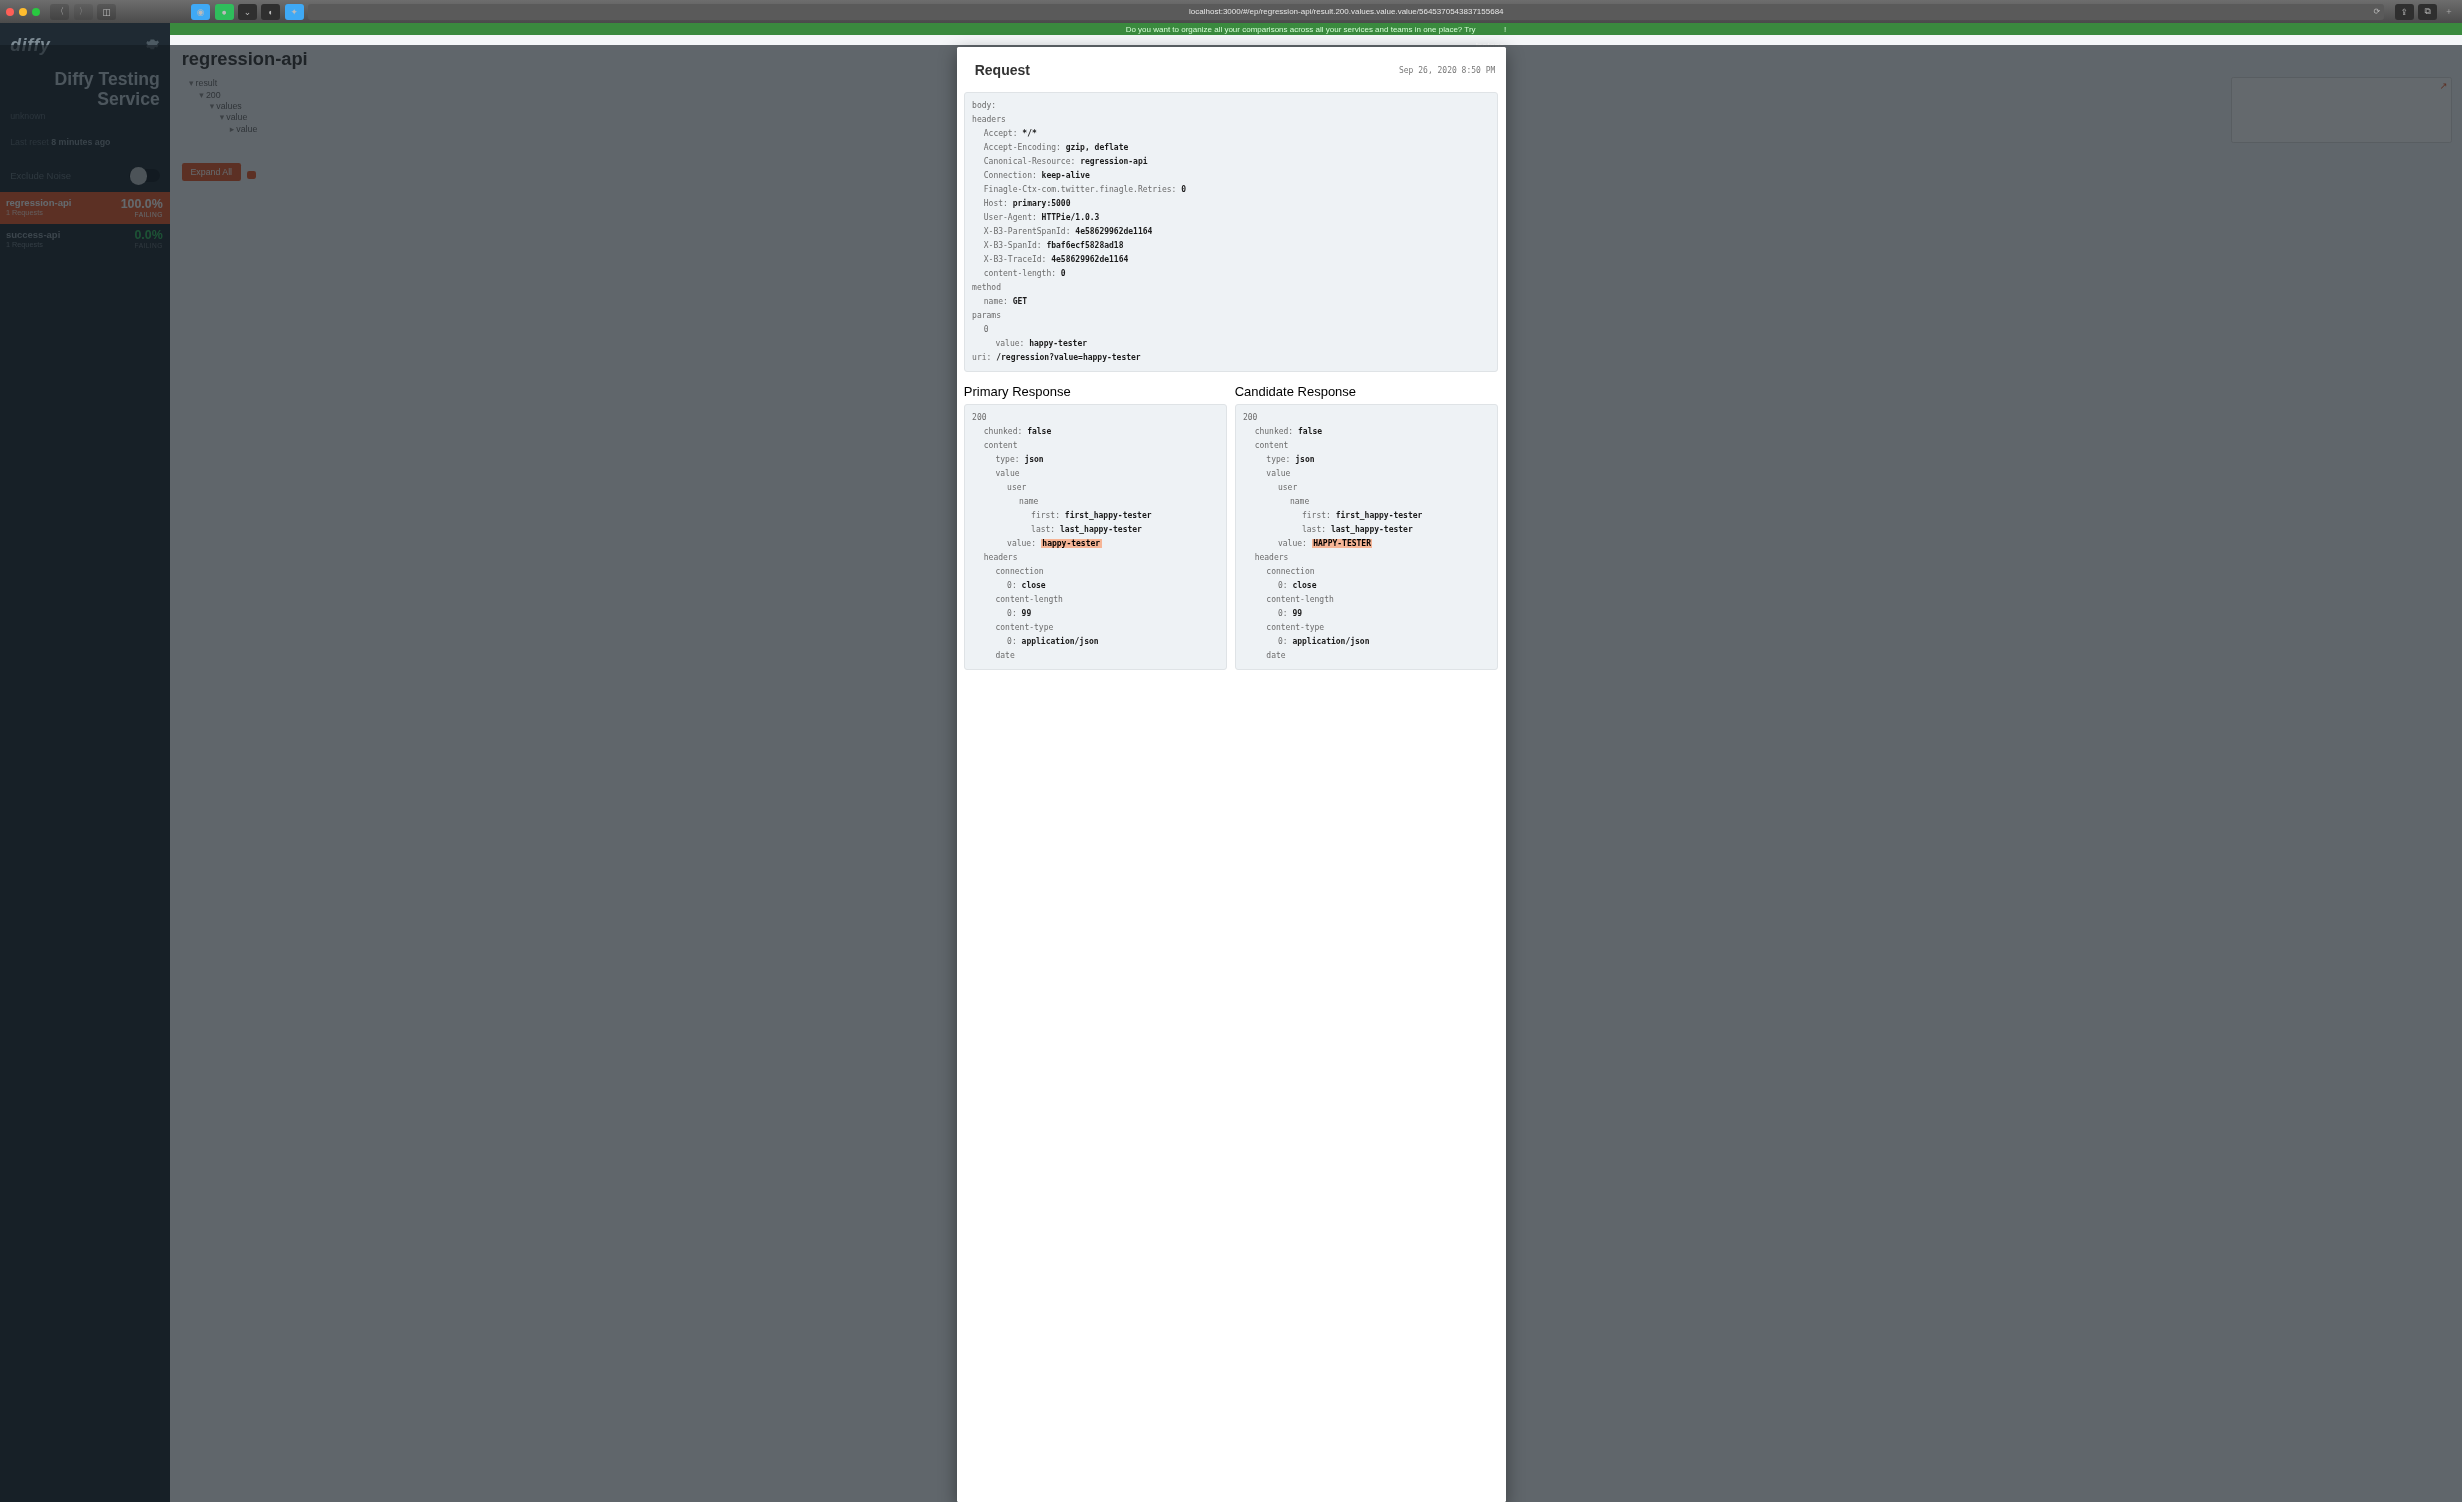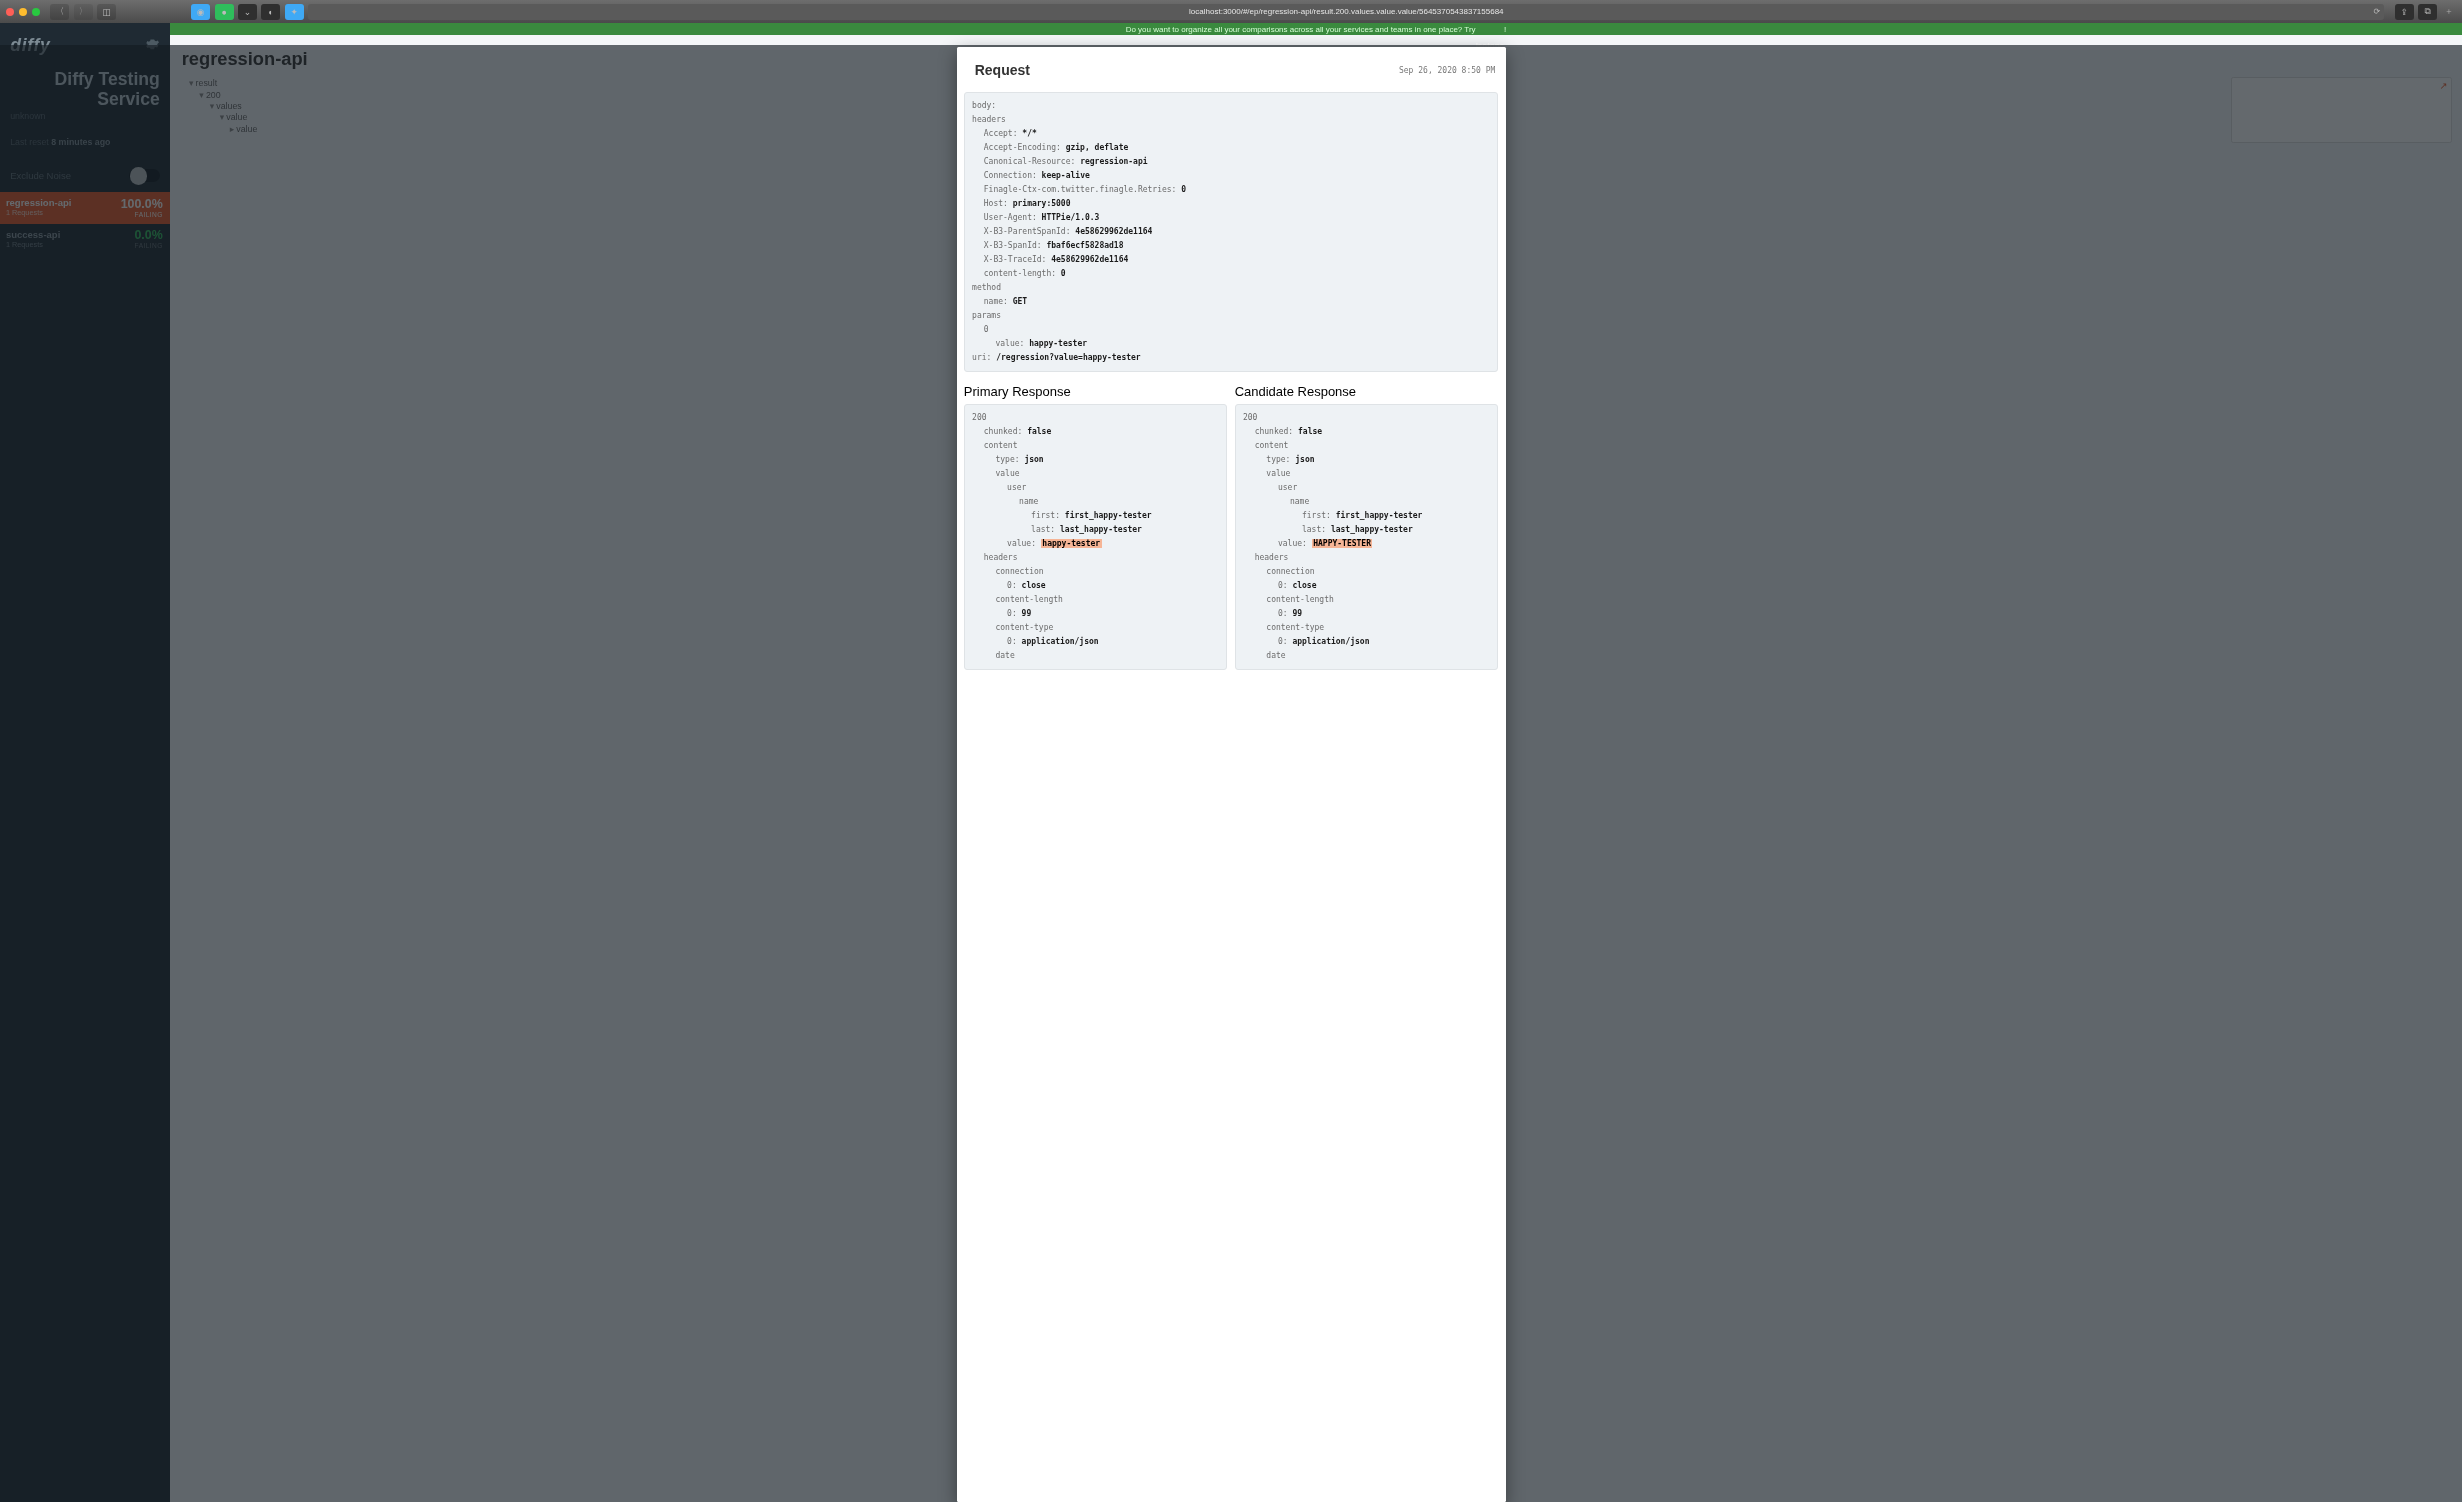--- a/index.html
+++ b/index.html
@@ -272,20 +272,24 @@
     </div>
 
     <div class="bg-content">
       <div class="bg-title">regression-api</div>
       <div class="bg-tree">
         <div style="padding-left:7.3px"><span class="tri">▾</span><span>result</span></div>
         <div style="padding-left:17.6px"><span class="tri">▾</span><span>200</span></div>
         <div style="padding-left:28px"><span class="tri">▾</span><span>values</span></div>
         <div style="padding-left:38px"><span class="tri">▾</span><span>value</span></div>
         <div style="padding-left:48px"><span class="tri">▸</span><span>value</span></div>
+      </div>
+      <div class="bg-buttons">
+        <button class="bg-btn">Expand All</button>
+        <button class="bg-btn" style="width:7.3px;padding:3.7px 4.4px;"></button>
       </div>
     </div>
     <div class="followup-box"></div>
     <div class="followup-icon">↗</div>
   </div>
 
   <div class="overlay">
     <div class="modal">
 
       <div class="sec-header">

